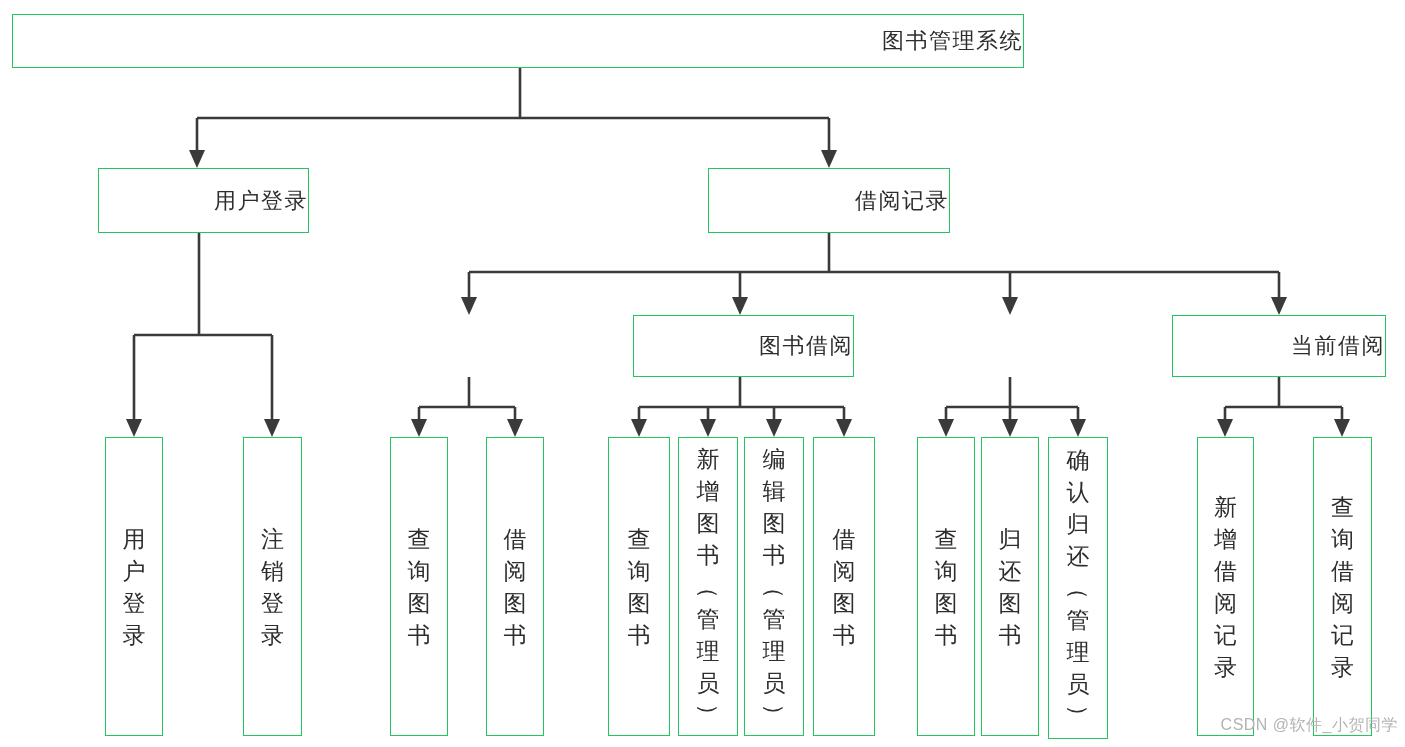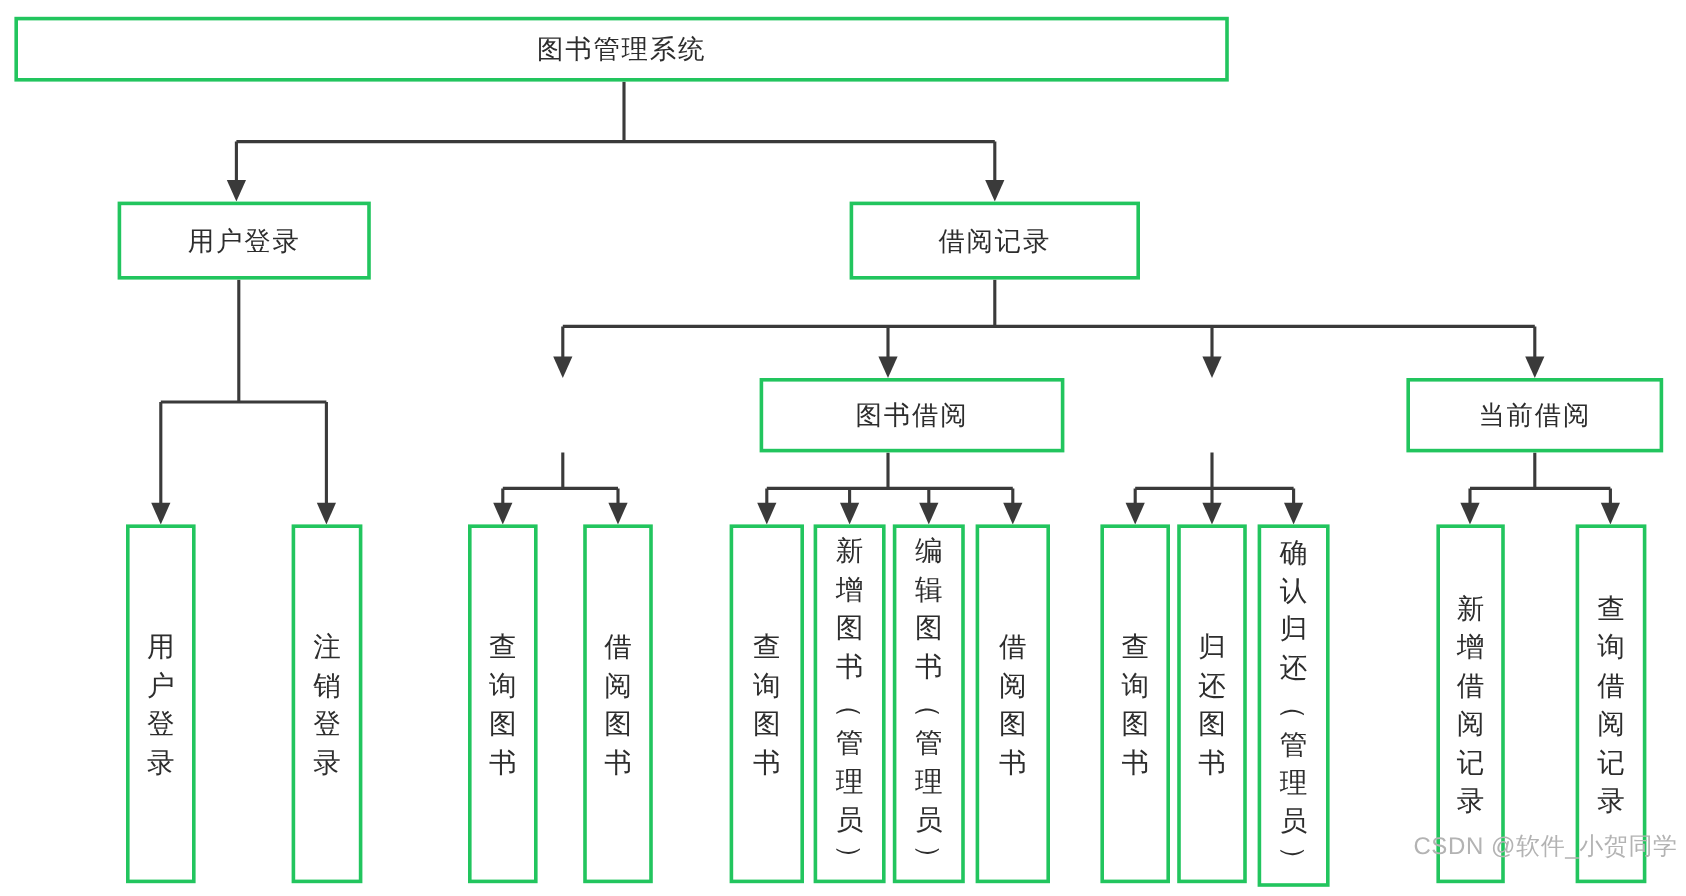--- a/index.html
+++ b/index.html
@@ -2,35 +2,35 @@
 <html><head>
 <meta charset="utf-8">
 <style>
   html,body{margin:0;padding:0;background:#ffffff;}
   .canvas{
     position:relative;width:1405px;height:747px;background:#ffffff;
     font-family:"Liberation Sans","DejaVu Sans",sans-serif;overflow:hidden;
   }
   svg.connectors{position:absolute;left:0;top:0;z-index:1;}
   .box{
-    position:absolute;border:3px solid #22c55e;background:#ffffff;
-    box-sizing:border-box;display:flex;align-items:center;justify-content:center;
+    position:absolute;border:1px solid #22c55e;background:#ffffff;
+    box-sizing:border-box;display:flex;align-items:center;justify-content:flex-end;
     z-index:2;
   }
   .hlabel{
     font-size:22px;color:#2d2d2d;letter-spacing:1.5px;white-space:nowrap;
   }
   .vtext{
     display:flex;flex-direction:column;align-items:center;justify-content:center;
     font-size:23px;color:#2d2d2d;height:100%;width:100%;
   }
   .vtext span{display:block;height:32px;line-height:32px;text-align:center;}
   .vtext span.rot{transform:rotate(90deg);}
   .watermark{
-    position:absolute;right:7px;bottom:28px;font-size:20px;color:#b3b3b3;
+    position:absolute;right:7px;bottom:11px;font-size:16px;color:#b3b3b3;
     letter-spacing:0.5px;z-index:3;white-space:nowrap;
   }
 </style>
 </head>
 <body>
 
 <div class="canvas">
 
   <svg class="connectors" width="1405" height="747" viewBox="0 0 1405 747">
     <g stroke="#3a3a3a" stroke-width="2.6" fill="none">
@@ -69,21 +69,21 @@
     <span class="hlabel">图书管理系统</span>
   </div>
 
   <div class="box" style="left:98px;top:168px;width:211px;height:65px">
     <span class="hlabel">用户登录</span>
   </div>
   <div class="box" style="left:708px;top:168px;width:242px;height:65px">
     <span class="hlabel">借阅记录</span>
   </div>
 
-  <div class="box" style="left:633px;top:315px;width:254px;height:62px">
+  <div class="box" style="left:633px;top:315px;width:221px;height:62px">
     <span class="hlabel">图书借阅</span>
   </div>
   <div class="box" style="left:1172px;top:315px;width:214px;height:62px">
     <span class="hlabel">当前借阅</span>
   </div>
 
   <div class="box" style="left:105px;top:437px;width:58px;height:299px">
     <span class="vtext">
         <span>用</span>
         <span>户</span>

